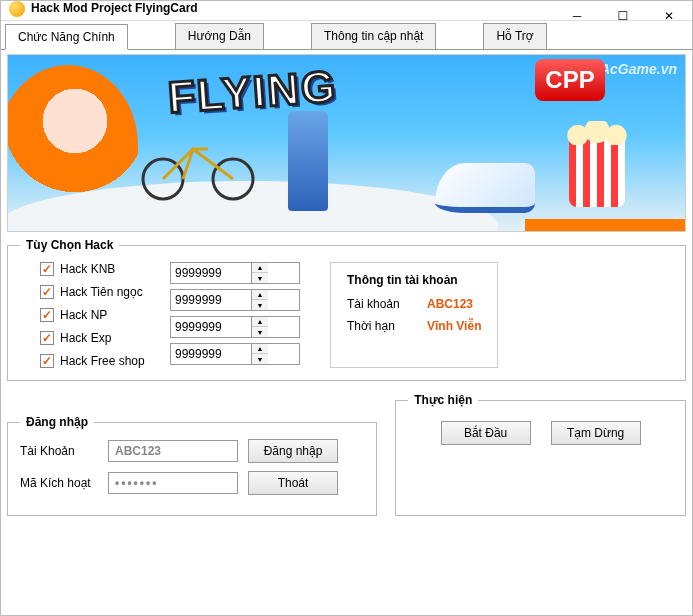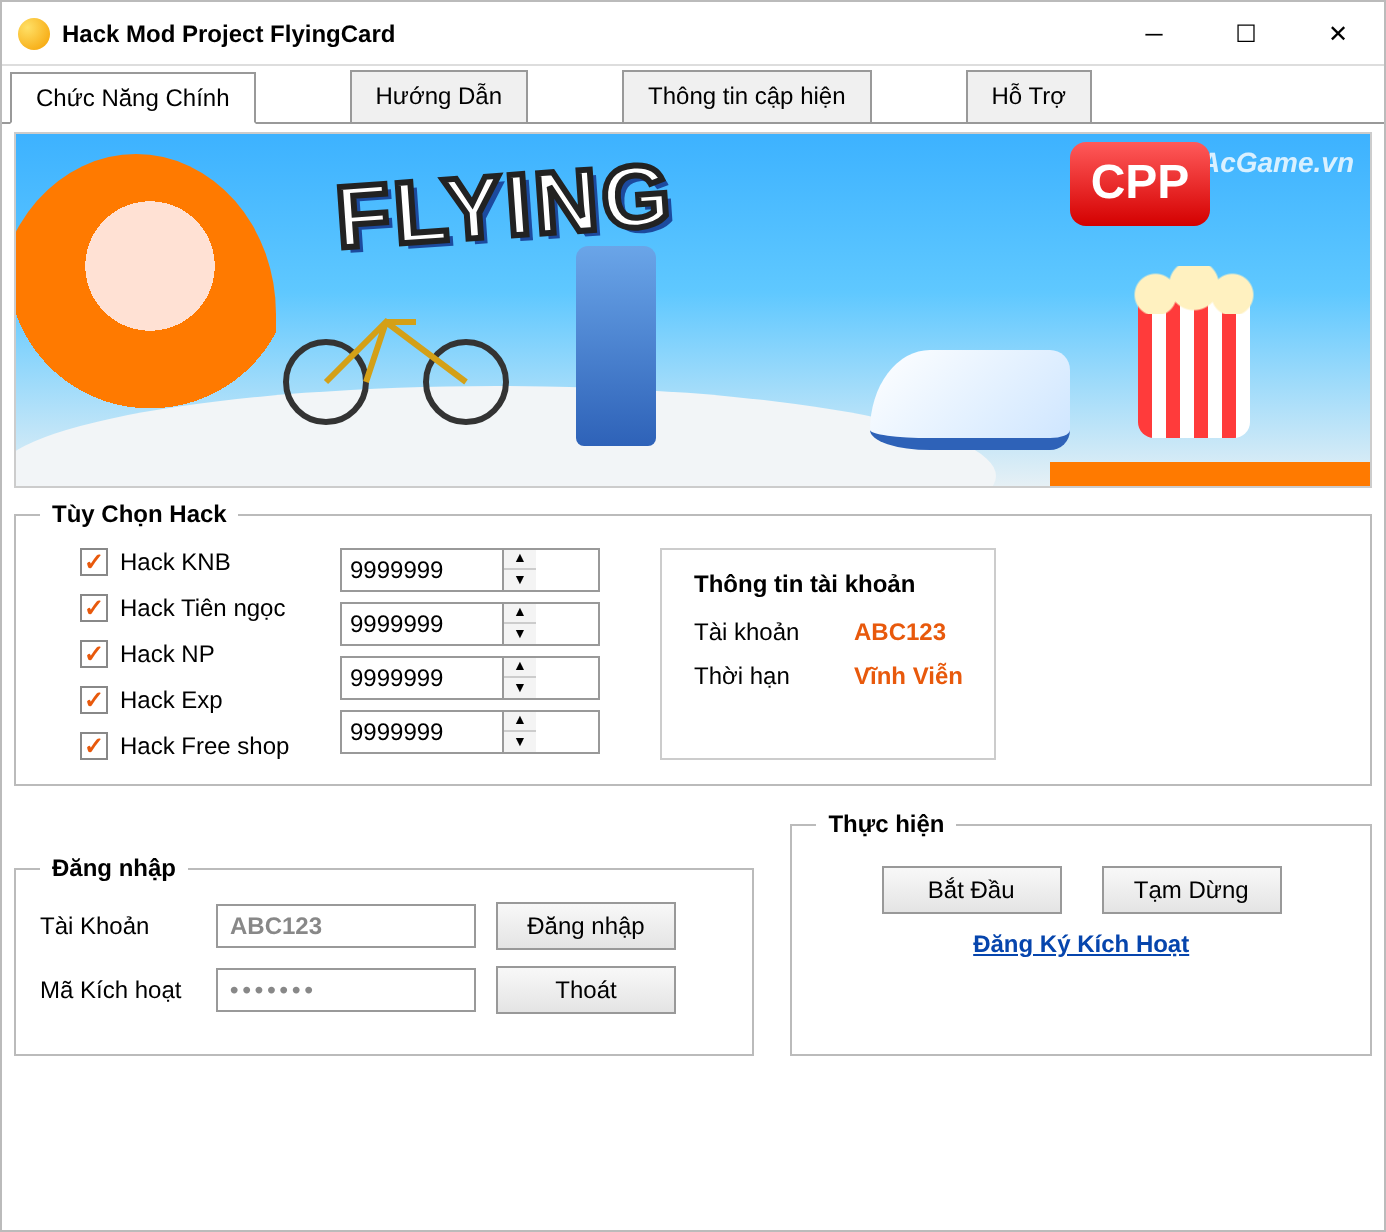--- a/index.html
+++ b/index.html
@@ -1,18 +1,18 @@
 <!DOCTYPE html>
 <html><head>
 <meta charset="utf-8">
 <style>
 * { box-sizing: border-box; margin: 0; padding: 0; font-family: "Segoe UI", Tahoma, sans-serif; font-size: 12px; }
 body { background: #f0f0f0; width: 693px; height: 616px; overflow: hidden; }
 .window { background: #fff; border: 1px solid #bbb; width: 693px; height: 616px; }
-.titlebar { display: flex; align-items: center; height: 32px; background: #fff; border-bottom: 1px solid #ddd; padding-left: 8px; }
+.titlebar { display: flex; align-items: flex-start; height: 20px; background: #fff; border-bottom: 1px solid #ddd; padding-left: 8px; }
 .titlebar .icon { width: 16px; height: 16px; border-radius: 50%; background: radial-gradient(circle at 30% 30%, #ffe066, #f59f00); margin-right: 6px; }
 .titlebar .title { font-weight: bold; flex: 1; }
 .winbtns { display: flex; }
 .winbtn { width: 46px; height: 30px; display: flex; align-items: center; justify-content: center; font-family: Arial; }
 .tabs { display: flex; border-bottom: 1px solid #999; margin-top: 2px; padding-left: 4px; gap: 48px; }
 .tab { padding: 5px 12px; border: 1px solid #999; border-bottom: none; background: #f0f0f0; margin-right: -1px; cursor: pointer; position: relative; }
 .tab.active { background: #fff; border-bottom: 1px solid #fff; top: 1px; z-index: 2; }
 .content { padding: 0; }
 .banner { height: 178px; margin: 4px 6px 6px 6px; background: linear-gradient(180deg,#3db2ff 0%,#5fc8ff 45%,#e6f0f5 100%); position: relative; overflow: hidden; border: 1px solid #ccc; }
 .banner .watermark { position: absolute; top: 6px; right: 8px; font-weight: bold; font-style: italic; color: rgba(255,255,255,0.8); font-size: 14px; }
@@ -65,21 +65,21 @@
     <div class="winbtns">
       <div class="winbtn">─</div>
       <div class="winbtn">☐</div>
       <div class="winbtn close">✕</div>
     </div>
   </div>
 
   <div class="tabs">
     <div class="tab active">Chức Năng Chính</div>
     <div class="tab">Hướng Dẫn</div>
-    <div class="tab">Thông tin cập hiện</div>
+    <div class="tab">Thông tin cập nhật</div>
     <div class="tab">Hỗ Trợ</div>
   </div>
 
   <div class="content">
 
     <div class="banner">
       <div class="watermark">ShopAcGame.vn</div>
       <div class="badge">CPP</div>
       <div class="char"></div>
       <div class="bigoval"></div>
@@ -178,18 +178,17 @@
           <div class="btn">Thoát</div>
         </div>
       </fieldset>
 
       <fieldset class="execbox">
         <legend>Thực hiện</legend>
         <div class="btnrow">
           <div class="btn">Bắt Đầu</div>
           <div class="btn">Tạm Dừng</div>
         </div>
-        <div class="reglink">Đăng Ký Kích Hoạt</div>
       </fieldset>
     </div>
 
   </div>
 </div>
 
 </body></html>

